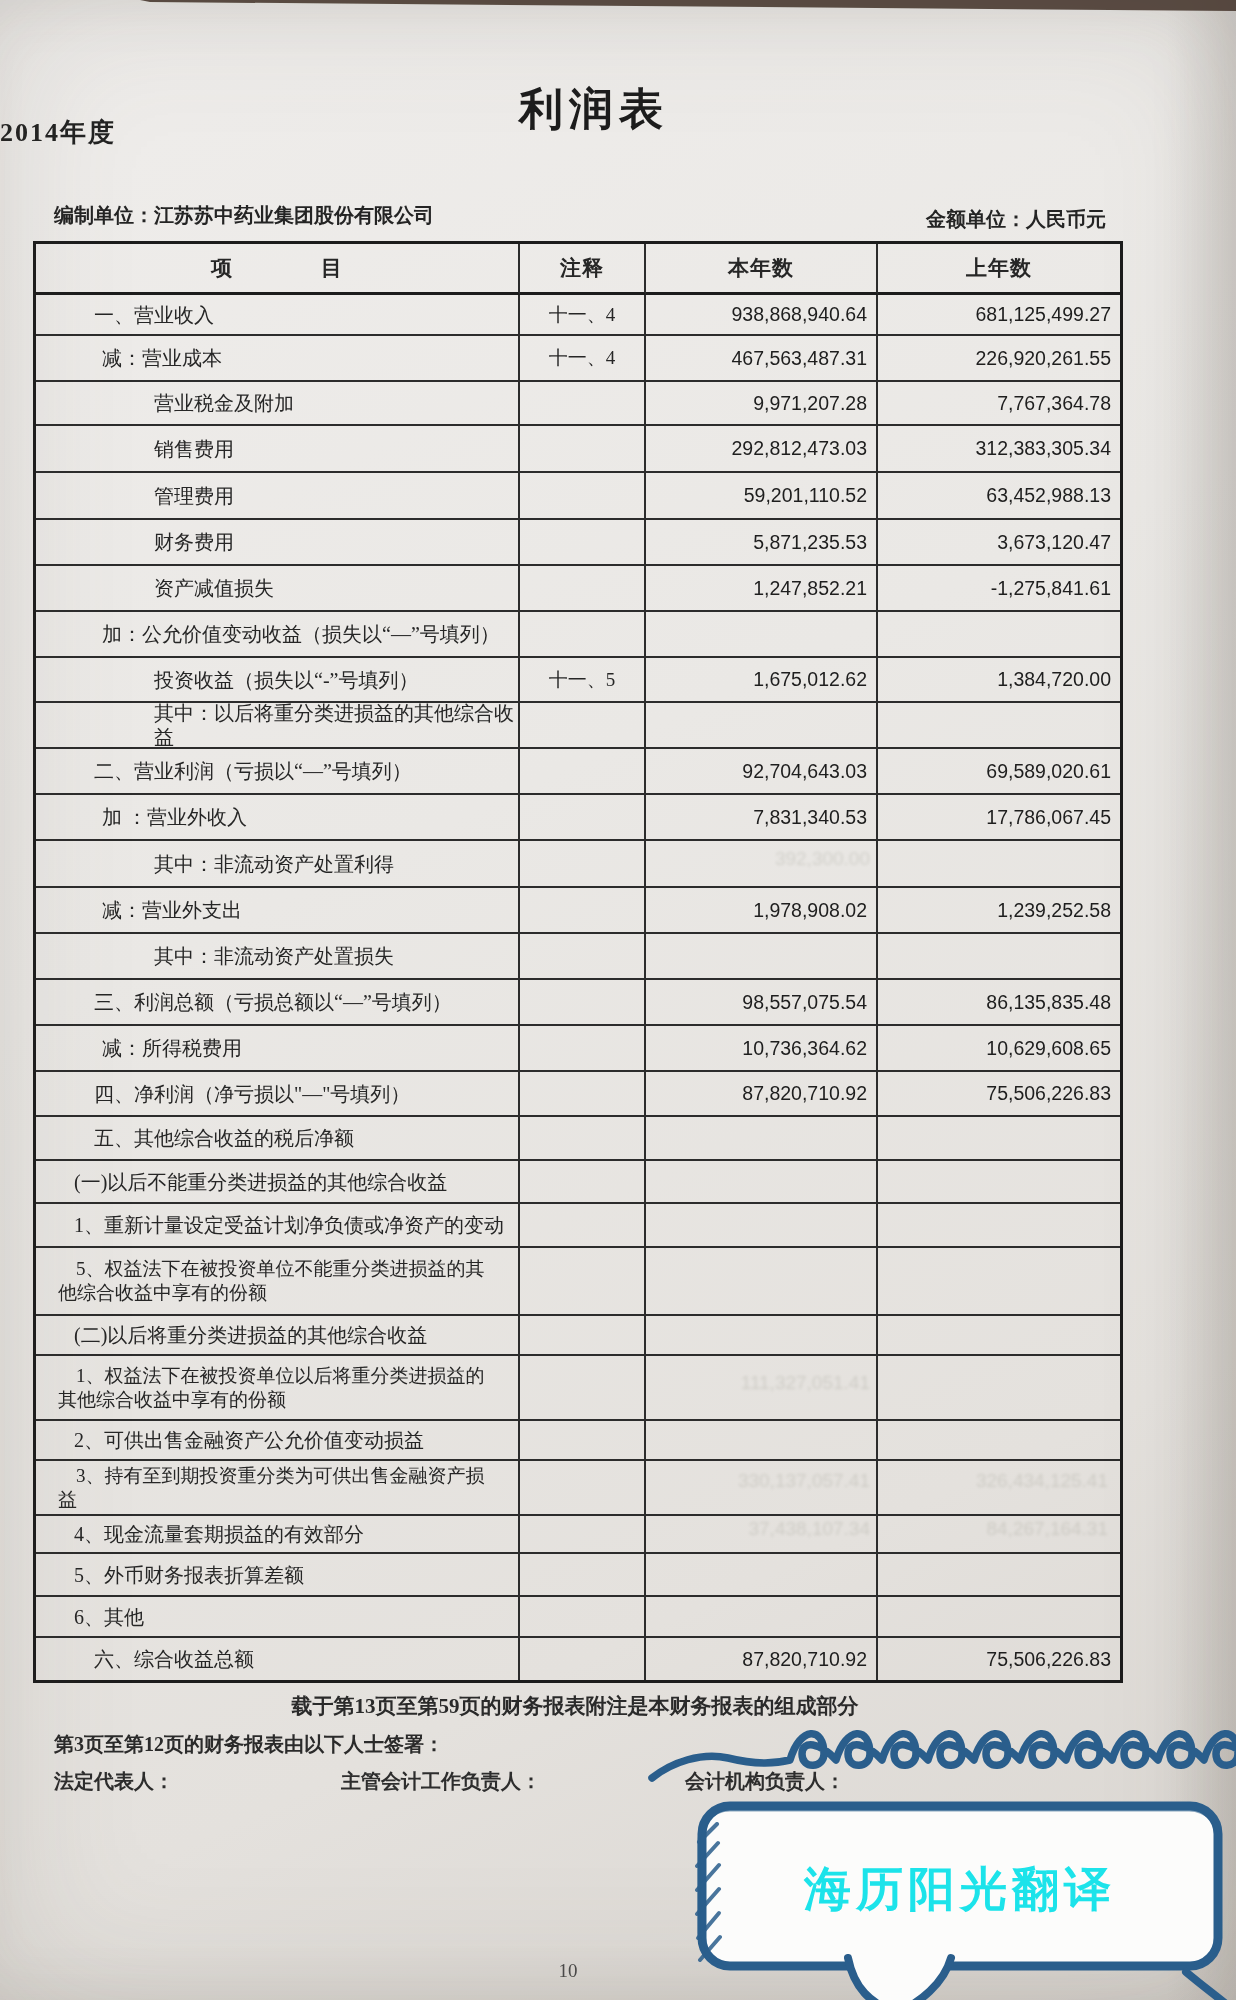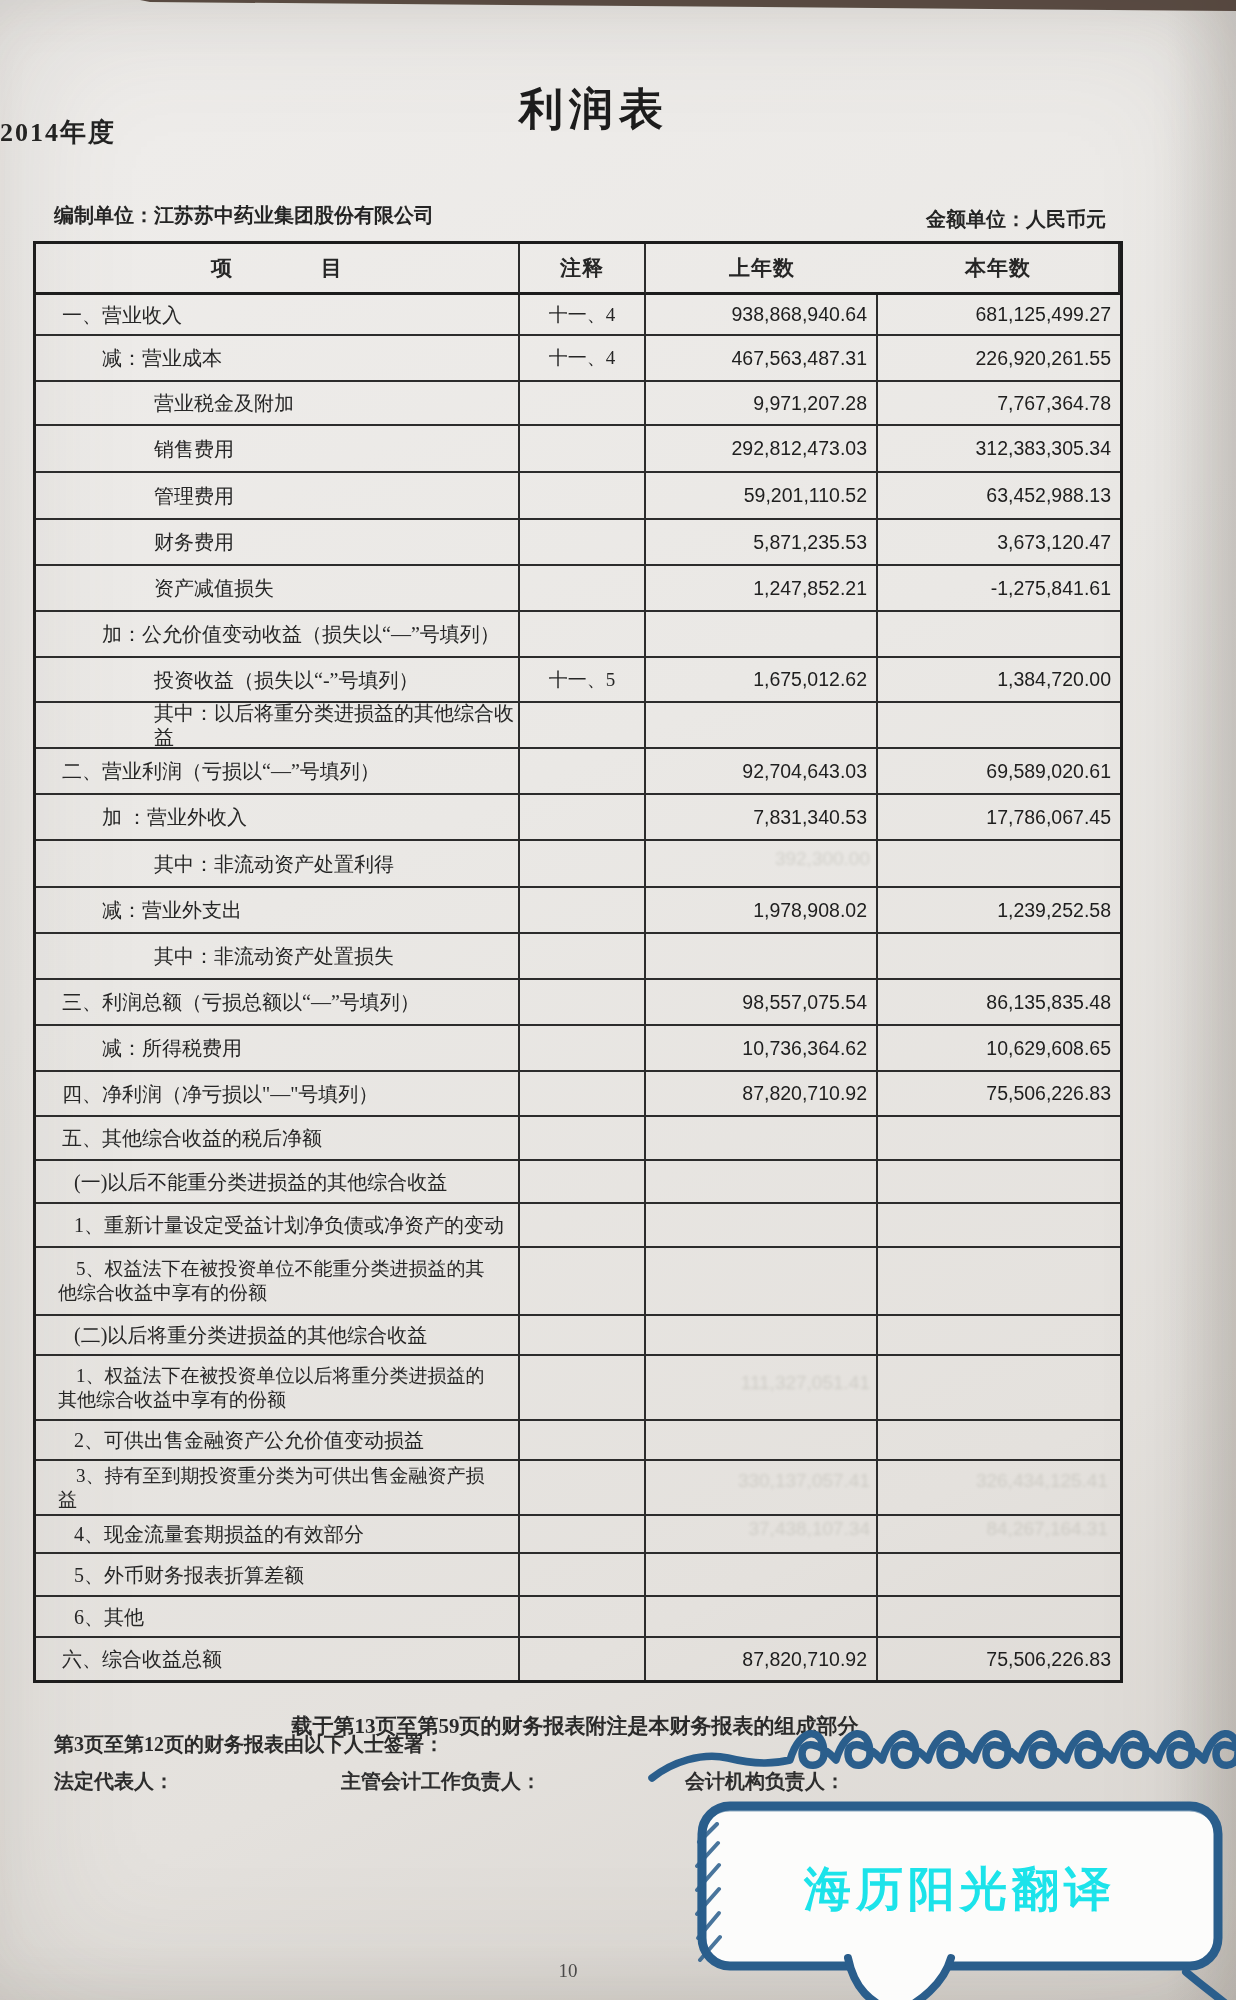--- a/index.html
+++ b/index.html
@@ -19,28 +19,28 @@
     grid-template-columns:484px 126px 232px 242px;border:3px solid #1c1c1c;}
   .cell{border-right:2px solid #2c2c2c;border-bottom:2px solid #2c2c2c;
     display:flex;align-items:center;overflow:hidden;color:#262626;}
   .cell.c3{border-right:none;}
   .cell.lastrow{border-bottom:none;text-align:right;}
   .head{justify-content:center;font-size:21px;font-weight:700;border-bottom:3px solid #1c1c1c;letter-spacing:1px;}
   .notec{justify-content:center;font-size:19px;}
   .num{justify-content:flex-end;padding-right:9px;
     font-family:"Liberation Sans","DejaVu Sans",sans-serif;font-size:19.5px;color:#1e1e1e;}
   .item span{display:block;font-size:20px;line-height:24px;}
-  .l0{padding-left:26px;}
+  .l0{padding-left:58px;}
   .l1{padding-left:66px;}
   .l2{padding-left:118px;}
   .l3{padding-left:38px;}
   .w{padding-left:22px;}
   .w span{white-space:pre-line;font-size:19px;line-height:24px;text-indent:18px;}
   .note1{position:absolute;left:33px;top:1692px;width:1084px;text-align:center;
-    font-size:21px;font-weight:600;color:#2a2a2a;margin-top:20px;}
+    font-size:21px;font-weight:600;color:#2a2a2a;}
   .note2{position:absolute;left:54px;top:1731px;font-size:20px;font-weight:600;color:#2a2a2a;}
   .signers{position:absolute;left:0;top:1768px;width:1236px;font-size:20px;font-weight:600;color:#2d2d2d;}
   .signers .s0{position:absolute;left:54px;}
   .signers .s1{position:absolute;left:341px;}
   .signers .s2{position:absolute;left:685px;}
   .pageno{position:absolute;left:0;top:1960px;width:1136px;text-align:center;
     font-size:19px;color:#4a4a4a;font-family:"Liberation Serif",serif;}
   .stamp-text{position:absolute;left:702px;top:1858px;width:516px;text-align:center;
     font-size:47px;font-weight:700;letter-spacing:5px;z-index:6;
     font-family:"Liberation Sans","DejaVu Sans",sans-serif;}
@@ -65,25 +65,25 @@
     <span class="right">金额单位：人民币元</span>
   </div>
 
   <div id="tbl" style="grid-template-rows: 51px 41px 46px 44px 47px 47px 46px 46px 46px 45px 46px 46px 46px 47px 46px 46px 46px 46px 45px 44px 43px 44px 68px 40px 65px 40px 55px 38px 43px 41px 42px;">
       <div class="cell head c0">
         <span>项　　　　目</span>
       </div>
       <div class="cell head c1">
         <span>注释</span>
       </div>
+      <div class="cell head c2">
+        <span>本年数</span>
+      </div>
       <div class="cell head c3">
         <span>上年数</span>
-      </div>
-      <div class="cell head c2">
-        <span>本年数</span>
       </div>
       <div class="cell item c0 l0">
         <span>一、营业收入</span>
       </div>
       <div class="cell notec c1">
         <span>十一、4</span>
       </div>
       <div class="cell num c2">
         <span>938,868,940.64</span>
       </div>

